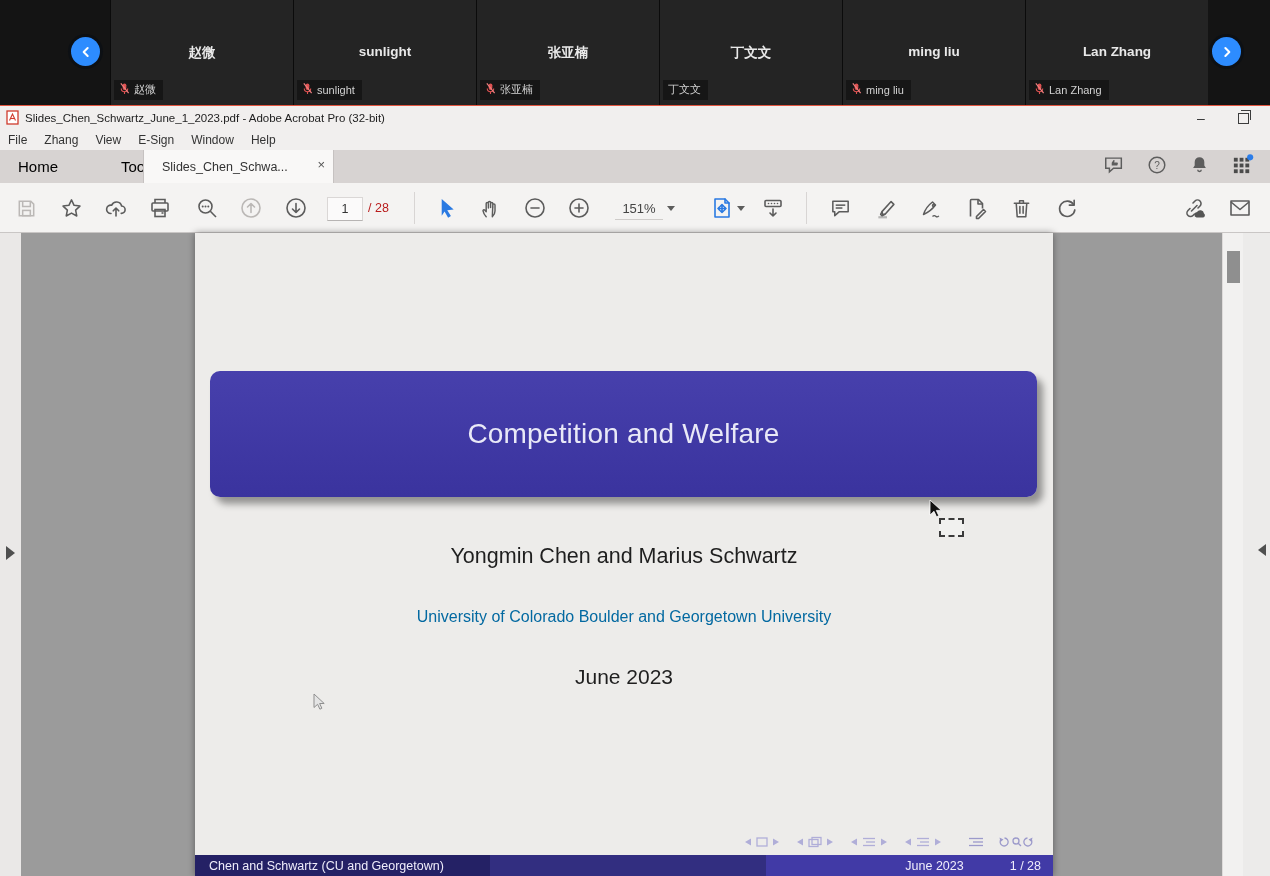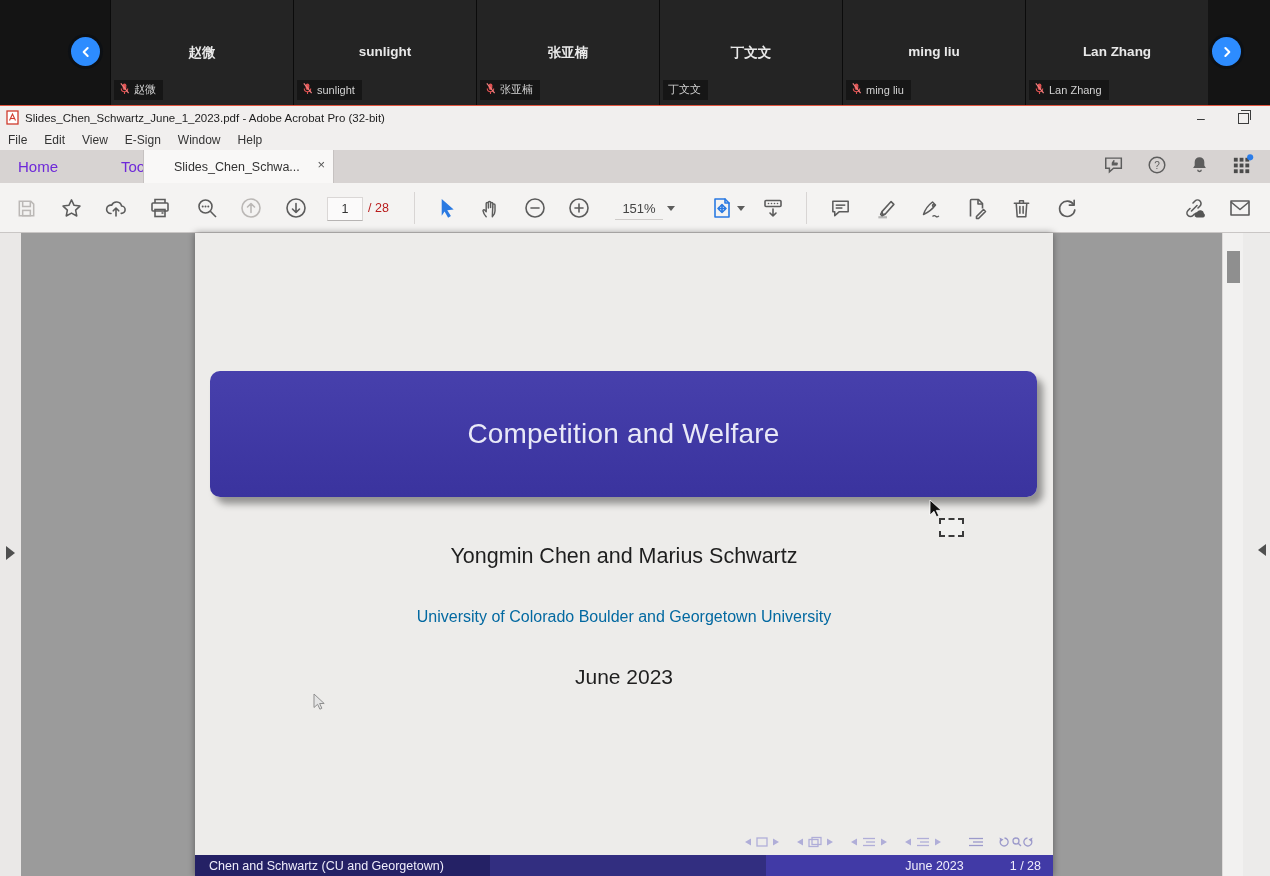--- a/index.html
+++ b/index.html
@@ -28,25 +28,25 @@
   .btn-min{right:52px;font-size:14px;}
   .btn-restore{right:10px;}
   .restore-shape{width:9px;height:9px;border:1.2px solid #3c3c3c;position:relative;background:#f1efee;}
   .restore-shape:before{content:"";position:absolute;left:2px;top:-4px;width:9px;height:9px;border:1.2px solid #3c3c3c;border-left:none;border-bottom:none;}
 
   .menubar{position:absolute;left:0;top:129px;width:1270px;height:21px;background:#f1efee;
     display:flex;gap:17px;align-items:center;padding-left:8px;font-size:12px;color:#333;}
   .menubar span{cursor:default}
 
   .tabrow{position:absolute;left:0;top:150px;width:1270px;height:33px;background:#d7d3d2;}
-  .tab-static{position:absolute;top:0;height:33px;display:flex;align-items:center;font-size:15px;color:#6d28d9;}
+  .tab-static{position:absolute;top:0;height:33px;display:flex;align-items:center;font-size:15px;color:#000000;}
   .tab-home{left:18px;} .tab-tools{left:87px;margin-left:34px;}
   .tab-doc{position:absolute;left:143px;top:0;width:191px;height:33px;background:#f9f8f7;
     border-left:1px solid #c6c2c1;border-right:1px solid #c6c2c1;display:flex;align-items:center;
-    font-size:12.5px;color:#333;padding-left:30px;box-sizing:border-box;}
+    font-size:12.5px;color:#333;padding-left:18px;box-sizing:border-box;}
   .tab-close{position:absolute;right:8px;top:8px;font-size:13px;color:#555;line-height:1;}
   .tr-icons{position:absolute;right:0;top:0;height:33px;display:flex;align-items:center;gap:21px;padding-right:16px;color:#5d5d5d;}
 
   .toolbar{position:absolute;left:0;top:183px;width:1270px;height:50px;background:#f4f3f2;
     border-bottom:1px solid #c9c6c5;box-sizing:border-box;}
   .ti{position:absolute;top:13px;width:24px;height:24px;color:#5c5c5c;display:flex;align-items:center;justify-content:center;}
   .ti.gray{color:#bbb8b6;}
   .ti.blue{color:#2477e5;}
   .t-sep{position:absolute;top:9px;width:1px;height:32px;background:#d8d5d4;}
   .page-box{position:absolute;left:327px;top:14px;width:34px;height:22px;border:1px solid #dad7d6;
@@ -197,21 +197,21 @@
     </span>
     <span>Slides_Chen_Schwartz_June_1_2023.pdf - Adobe Acrobat Pro (32-bit)</span>
     <div class="win-btn btn-min">–</div>
     <div class="win-btn btn-restore">
         <span class="restore-shape"></span>
       </div>
   </div>
 
   <div class="menubar">
     <span>File</span>
-    <span>Edit</span>
+    <span>Zhang</span>
     <span>View</span>
     <span>E-Sign</span>
     <span>Window</span>
     <span>Help</span>
   </div>
 
   <div class="tabrow">
     <div class="tab-static tab-home">Home</div>
     <div class="tab-static tab-tools">Tools</div>
     <div class="tab-doc">

